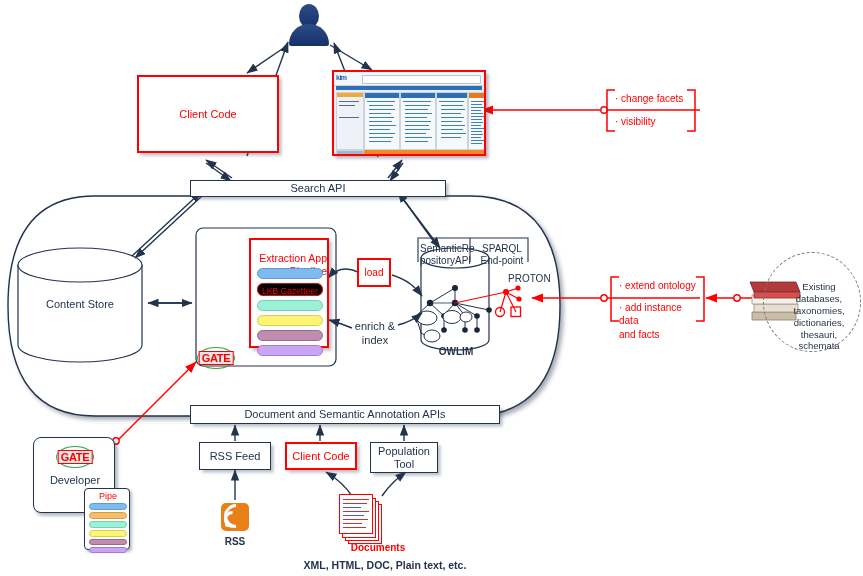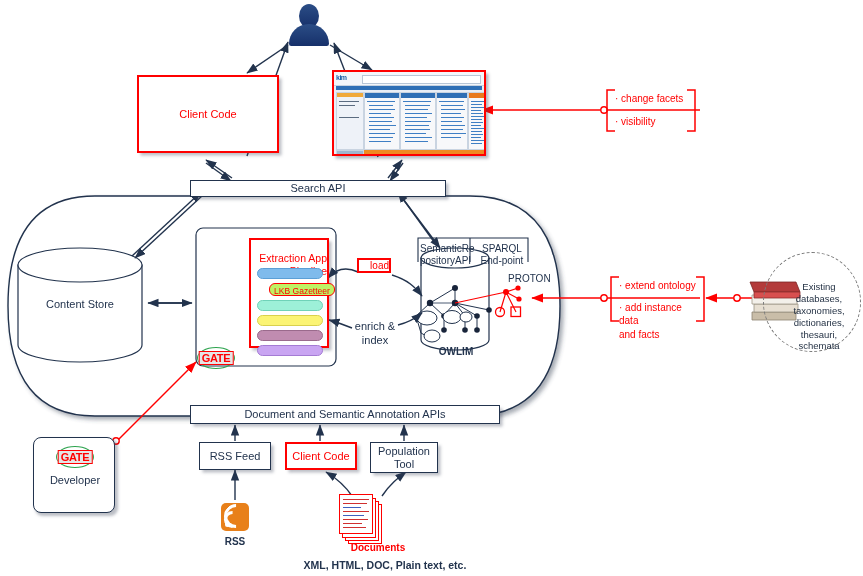--- a/index.html
+++ b/index.html
@@ -347,35 +347,35 @@
   </div>
 
   <div class="abs lbl navy" style="left:18px;top:298px;width:124px;text-align:center;">Content Store</div>
 
   <div class="box box-red" style="left:249px;top:238px;width:80px;height:110px;display:block;">
     <div class="pipeTitle" style="top:4px;">
       <span>Extraction App</span><br>
       <span>Pipeline</span>
     </div>
     <div class="bar" style="left:6px;top:28px;width:66px;height:11px;background:#7fbbec;border:1px solid #5b9fd6;"></div>
-    <div class="bar" style="left:6px;top:43px;width:66px;height:13px;background:#bef264;border:1.3px solid #ff0000;margin-left:12px;">
+    <div class="bar" style="left:6px;top:43px;width:66px;height:13px;background:#000000;border:1.3px solid #ff0000;">
       <div class="barLabel" style="font-size:8.5px;top:2px;">LKB Gazetteer</div>
     </div>
     <div class="bar" style="left:6px;top:60px;width:66px;height:11px;background:#9df0d8;border:1px solid #6fd2b8;"></div>
     <div class="bar" style="left:6px;top:75px;width:66px;height:11px;background:#fbf474;border:1px solid #d9d14d;"></div>
     <div class="bar" style="left:6px;top:90px;width:66px;height:11px;background:#c08cb0;border:1px solid #9a6a8c;"></div>
     <div class="bar" style="left:6px;top:105px;width:66px;height:11px;background:#c9a5f2;border:1px solid #a47bd4;"></div>
   </div>
 
   <div class="gate" style="left:197px;top:347px;width:38px;height:22px;">
     <div class="ell"></div>
     <div class="txt">GATE</div>
   </div>
 
-  <div class="box box-red" style="left:357px;top:258px;width:34px;height:15px;box-shadow:none;justify-content:flex-end;">
+  <div class="box box-red" style="left:357px;top:258px;width:34px;height:29px;box-shadow:none;">
     <span style="font-size:10px;">load</span>
   </div>
 
   <div class="abs lbl navy" style="left:350px;top:320px;width:50px;text-align:center;line-height:1.25;">
     <span>enrich &amp;</span><br>
     <span>index</span>
   </div>
 
   <div class="abs lbl-sm navy" style="left:420px;top:243px;width:50px;text-align:center;">
     <span>SemanticRe</span><br>
@@ -393,20 +393,29 @@
   </div>
 
   <div class="box box-navy" style="left:33px;top:437px;width:82px;height:76px;border-radius:8px;display:block;">
     <div class="gate" style="left:22px;top:8px;width:38px;height:22px;">
       <div class="ell"></div>
       <div class="txt">GATE</div>
     </div>
     <div class="abs lbl navy" style="left:0;top:36px;width:82px;text-align:center;">Developer</div>
   </div>
 
+  <div id="pipePanel" style="left:84px;top:488px;width:46px;height:62px;">
+    <div class="abs" style="left:0;top:2px;width:46px;text-align:center;color:#ff0000;font-size:9px;">Pipe</div>
+    <div class="pipeBar" style="left:4px;top:14px;width:38px;height:7px;background:#7fbbec;border:1px solid #5b9fd6;"></div>
+    <div class="pipeBar" style="left:4px;top:23px;width:38px;height:7px;background:#f6c06a;border:1px solid #d79a3f;"></div>
+    <div class="pipeBar" style="left:4px;top:32px;width:38px;height:7px;background:#9df0d8;border:1px solid #6fd2b8;"></div>
+    <div class="pipeBar" style="left:4px;top:41px;width:38px;height:7px;background:#fbf474;border:1px solid #d9d14d;"></div>
+    <div class="pipeBar" style="left:4px;top:50px;width:38px;height:6px;background:#c08cb0;border:1px solid #9a6a8c;"></div>
+    <div class="pipeBar" style="left:4px;top:58px;width:38px;height:6px;background:#c9a5f2;border:1px solid #a47bd4;"></div>
+  </div>
 
   <div class="box box-navy lbl" style="left:199px;top:442px;width:72px;height:28px;">
     <span>RSS Feed</span>
   </div>
 
   <div class="box box-red lbl" style="left:285px;top:442px;width:72px;height:28px;">
     <span>Client Code</span>
   </div>
 
   <div class="box box-navy lbl" style="left:370px;top:442px;width:68px;height:31px;">

